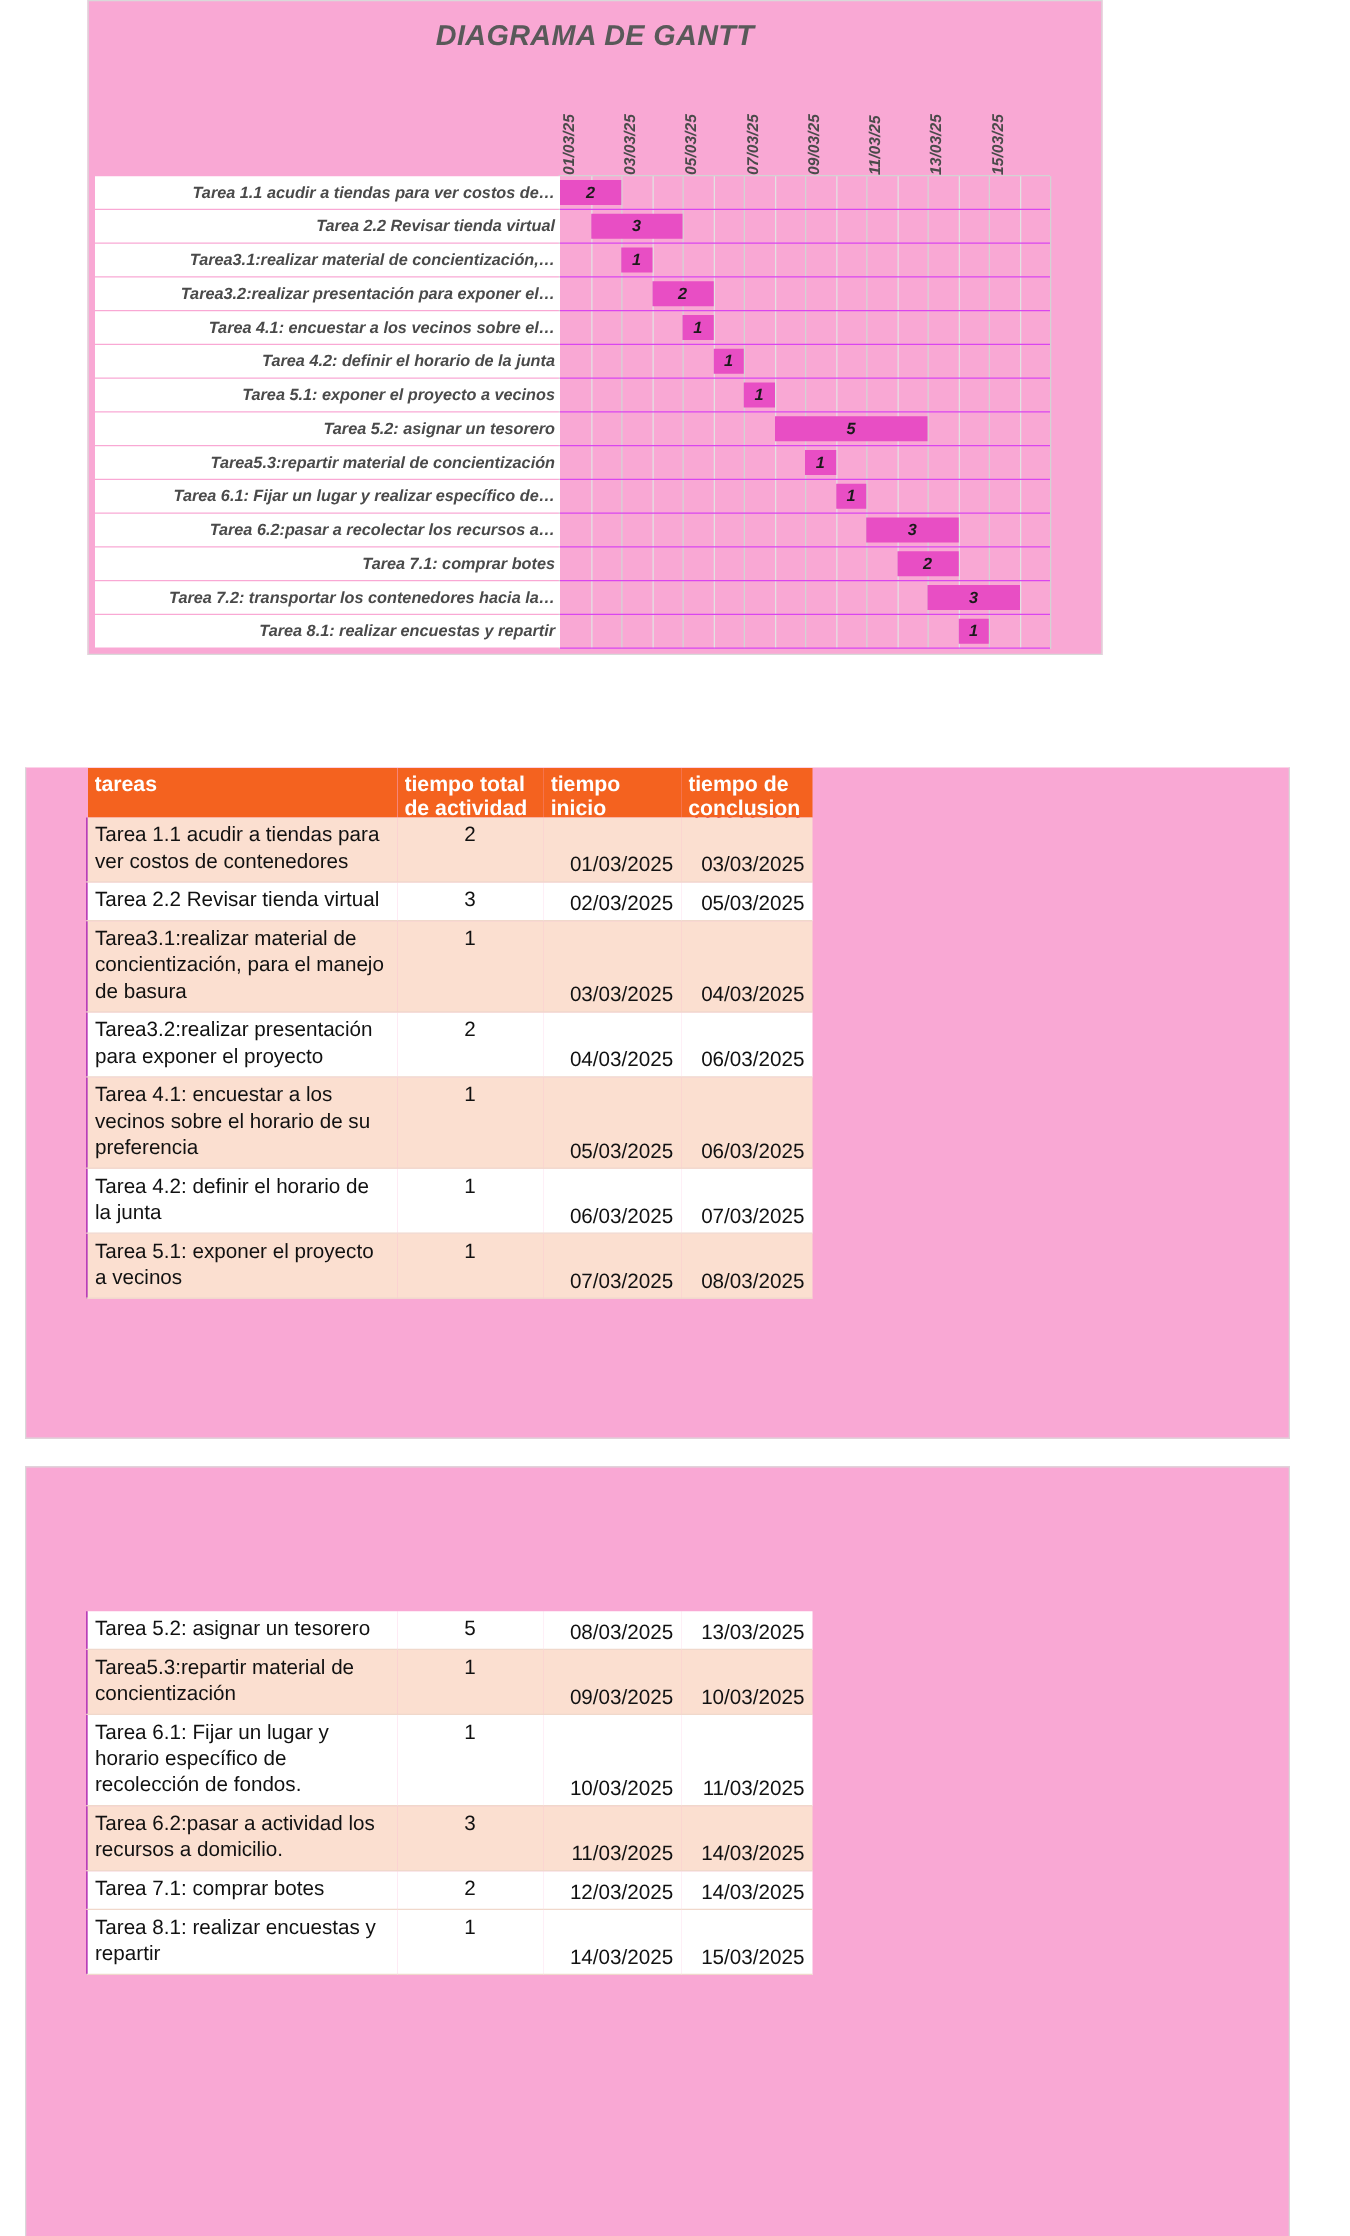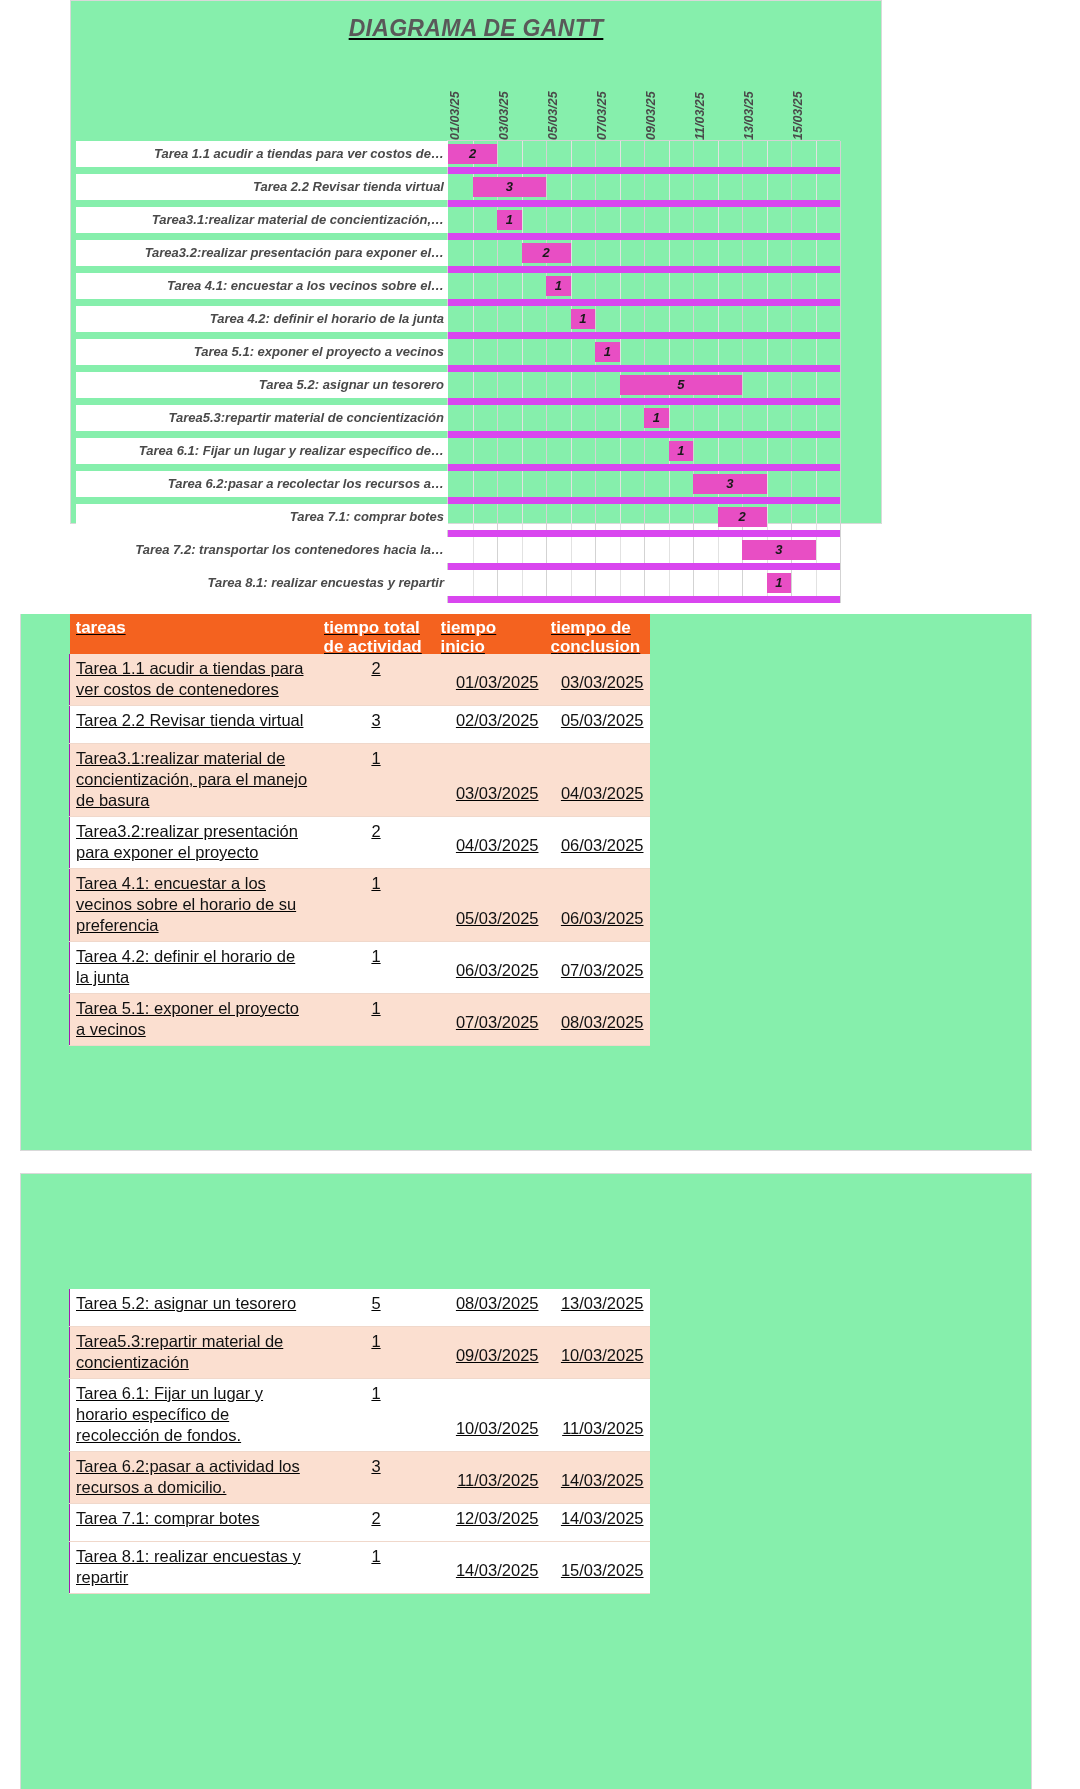--- a/index.html
+++ b/index.html
@@ -8,25 +8,24 @@
     background: #ffffff;
     width: 1080px;
   }
   body {
     font-family: "Liberation Sans", sans-serif;
     -webkit-font-smoothing: antialiased;
   }
 
   
   .page {
-    background: #86efac;
+    background: #f9a8d4;
     border: 1px solid #d9d9d9;
     box-sizing: border-box;
     position: relative;
-    text-decoration: underline;
   }
   #page-1 {
     width: 812px;
     margin: 0 0 0 70px;
     height: 524px;
   }
   #page-2 {
     width: 1012px;
     margin: 38px 0 0 20px;
     height: 537px;
@@ -81,21 +80,21 @@
     top: 0;
     bottom: 0;
     width: 0;
     border-left: 1px solid #e2e2e2;
   }
   .grid-v.major { border-left-color: #d3d3d3; }
 
   .task-row {
     position: relative;
     height: 26px;
-    border-bottom: 7px solid #d946ef;
+    border-bottom: 1px solid #d946ef;
   }
   .task-label {
     position: absolute;
     right: 100%;
     top: 0;
     width: 372px;
     padding-right: 4px;
     text-align: right;
     font-size: 13px;
     font-weight: bold;
@@ -163,21 +162,21 @@
   .tbl tbody td {
     vertical-align: top;
     padding: 4px 6px 5px 6px;
     line-height: 21px;
     box-sizing: border-box;
   }
   .tbl tbody tr.alt td { background: #fbdfd0; }
   .tbl tbody tr.plain td { background: #ffffff; }
   .tbl tbody td.task  { text-align: left; border-left: 1px solid #a21caf; }
   .tbl tbody td.total { text-align: center; vertical-align: top; }
-  .tbl tbody td.date  { text-align: right; vertical-align: bottom; padding-bottom: 12px; }
+  .tbl tbody td.date  { text-align: right; vertical-align: bottom; padding-bottom: 2px; }
   .tbl tbody tr td { border-bottom: 1px solid #f0d8cb; }
 </style>
 </head>
 <body>
 
 <div class="page" id="page-1">
   <div class="gantt-title">DIAGRAMA DE GANTT</div>
 
   <div class="gantt-body">
     <div class="axis-row" id="axis-row">

